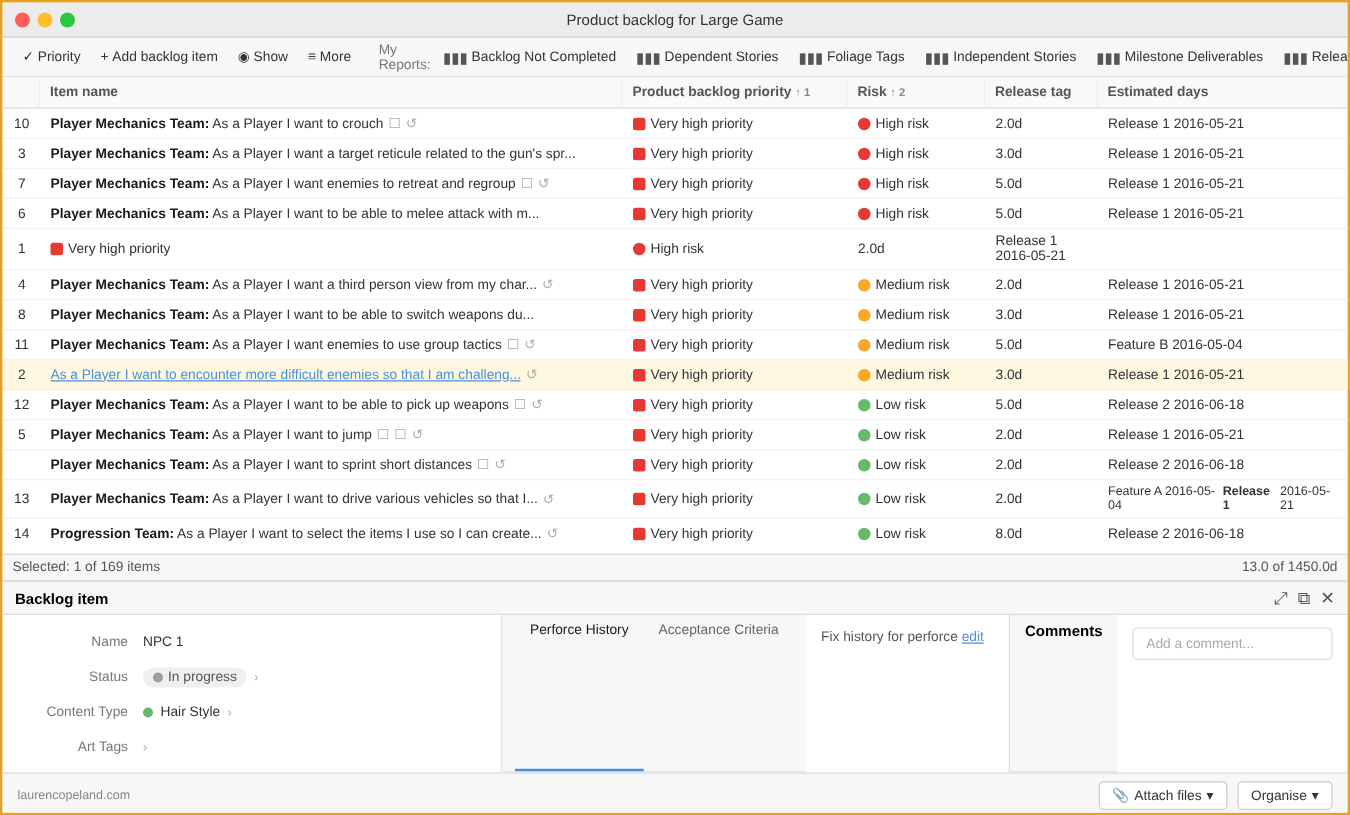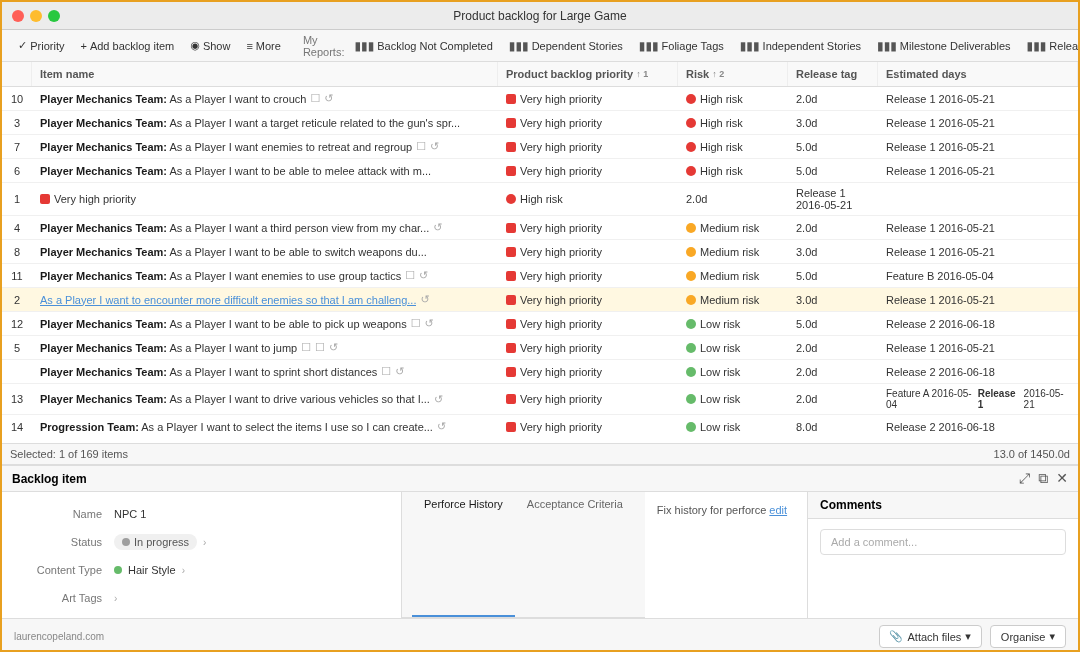--- a/index.html
+++ b/index.html
@@ -240,21 +240,21 @@
       color: #1a1a1a;
       border-bottom: 2px solid #4a90d9;
     }
     .tab-content { padding: 12px; font-size: 11px; color: #555; }
     .perforce-link { color: #4a90d9; text-decoration: underline; cursor: pointer; }
 
     
     .right-panel {
       width: 270px;
       display: flex;
-      flex-direction: column;
+      flex-direction: row;
     }
     .comments-header {
       padding: 6px 12px;
       font-size: 12px;
       font-weight: 600;
       border-bottom: 1px solid #ddd;
       background: #f7f7f7;
     }
     .comments-content { flex: 1; padding: 10px 12px; }
     .add-comment-box {

